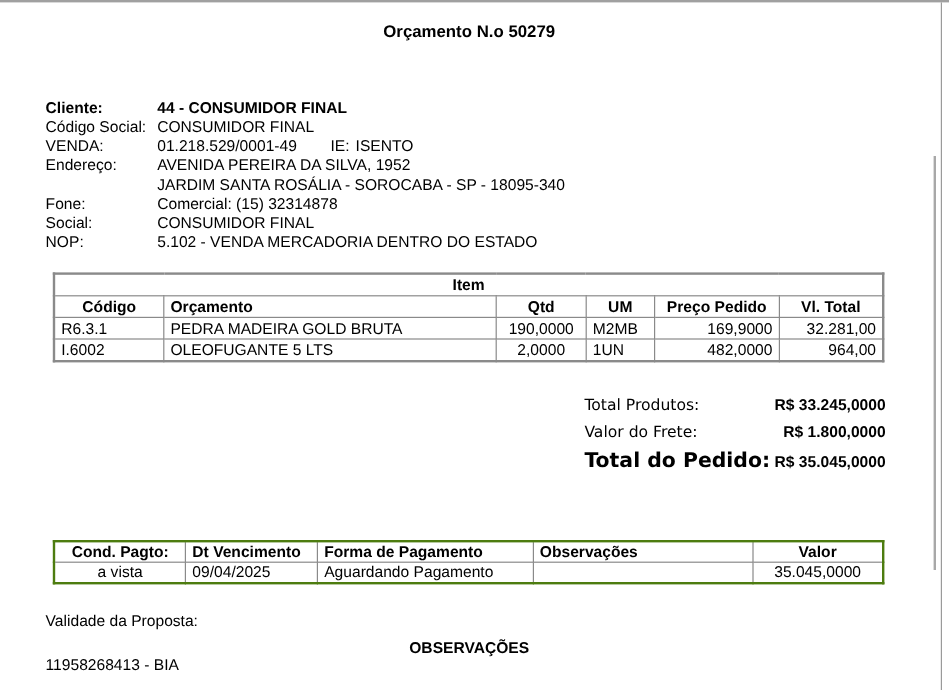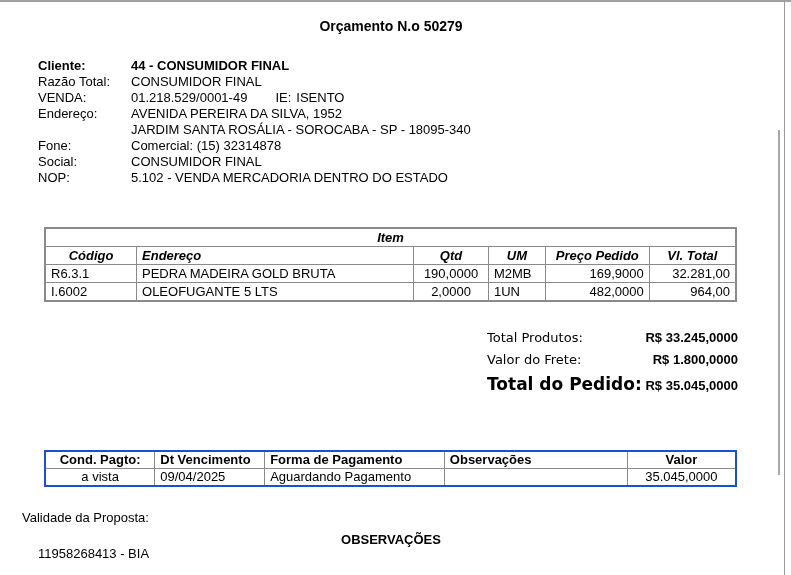--- a/index.html
+++ b/index.html
@@ -11,60 +11,60 @@
   .top-border { position:absolute; left:0; top:0; width:791px; height:2px; background:#a0a0a0; }
   .right-border { position:absolute; left:784px; top:2px; width:1px; height:573px; background:#9a9a9a; }
   .scroll-thumb { position:absolute; left:778px; top:130px; width:2px; height:345px; background:#a8a8a8; }
 
   .title { position:absolute; left:0; width:782px; top:18px; text-align:center; font-weight:bold; font-size:14px; }
 
   .client { position:absolute; left:38px; top:58px; }
   .client .row { display:flex; height:16px; line-height:16px; }
   .client .lbl { width:93px; }
   .client .val { white-space:nowrap; }
-  .client .bold { font-weight:bold; }
+  .client .bold { font-weight:bold;margin-top:24px; }
   .ie { margin-left:28px; }
 
   table { border-collapse:collapse; position:absolute; }
   table.items { left:44px; top:227px; width:693px; border:2px solid #8a8a8a; }
   table.items td, table.items th { border:1px solid #8a8a8a; height:17px; padding:0 5px; font-size:13px; line-height:16px; white-space:nowrap; }
-  table.items th { font-weight:bold;font-style:italic; }
+  table.items th { font-weight:bold; }
   .c { text-align:center; }
   .r { text-align:right; }
   .l { text-align:left; }
 
   .totals { position:absolute; left:487px; top:330px; width:251px; }
   .totals .trow { display:flex; justify-content:space-between; align-items:baseline; }
   .totals .heavy { font-family:"DejaVu Sans", sans-serif; font-weight:normal; font-size:13px; }
   .totals .big { font-family:"DejaVu Sans", sans-serif; font-weight:bold; font-size:17px; }
   .totals .v { font-weight:bold; }
 
-  table.pay { left:44px; top:450px; width:693px; border:2px solid #1d4ed8; }
+  table.pay { left:44px; top:450px; width:693px; border:2px solid #4d7c0f; }
   table.pay td, table.pay th { border:1px solid #8a8a8a; height:16px; padding:0 5px; font-size:13px; line-height:16px; white-space:nowrap; }
 
-  .validade { position:absolute; left:22px; top:510px; }
+  .validade { position:absolute; left:38px; top:510px; }
   .obs-title { position:absolute; left:0; width:782px; top:532px; text-align:center; font-weight:bold; }
   .obs-text { position:absolute; left:38px; top:546px; }
 </style>
 </head>
 <body>
 
 <div class="top-border"></div>
 <div class="right-border"></div>
 <div class="scroll-thumb"></div>
 
 <div class="title">Orçamento N.o 50279</div>
 
 <div class="client">
   <div class="row bold">
     <span class="lbl">Cliente:</span>
     <span class="val">44 - CONSUMIDOR FINAL</span>
   </div>
   <div class="row">
-    <span class="lbl">Razão Total:</span>
+    <span class="lbl">Código Social:</span>
     <span class="val">CONSUMIDOR FINAL</span>
   </div>
   <div class="row">
     <span class="lbl">VENDA:</span>
     <span class="val">01.218.529/0001-49</span>
     <span class="ie">IE:</span>
     <span style="margin-left:5px">ISENTO</span>
   </div>
   <div class="row">
     <span class="lbl">Endereço:</span>
@@ -96,21 +96,21 @@
       <col style="width:57px">
       <col style="width:104px">
       <col style="width:87px">
   </colgroup>
   <tbody>
       <tr>
     <th colspan="6" class="c">Item</th>
   </tr>
   <tr>
     <th class="c">Código</th>
-    <th class="l">Endereço</th>
+    <th class="l">Orçamento</th>
     <th class="c">Qtd</th>
     <th class="c">UM</th>
     <th class="c">Preço Pedido</th>
     <th class="c">Vl. Total</th>
   </tr>
   <tr>
     <td class="l">R6.3.1</td>
     <td class="l">PEDRA MADEIRA GOLD BRUTA</td>
     <td class="c">190,0000</td>
     <td class="l">M2MB</td>

